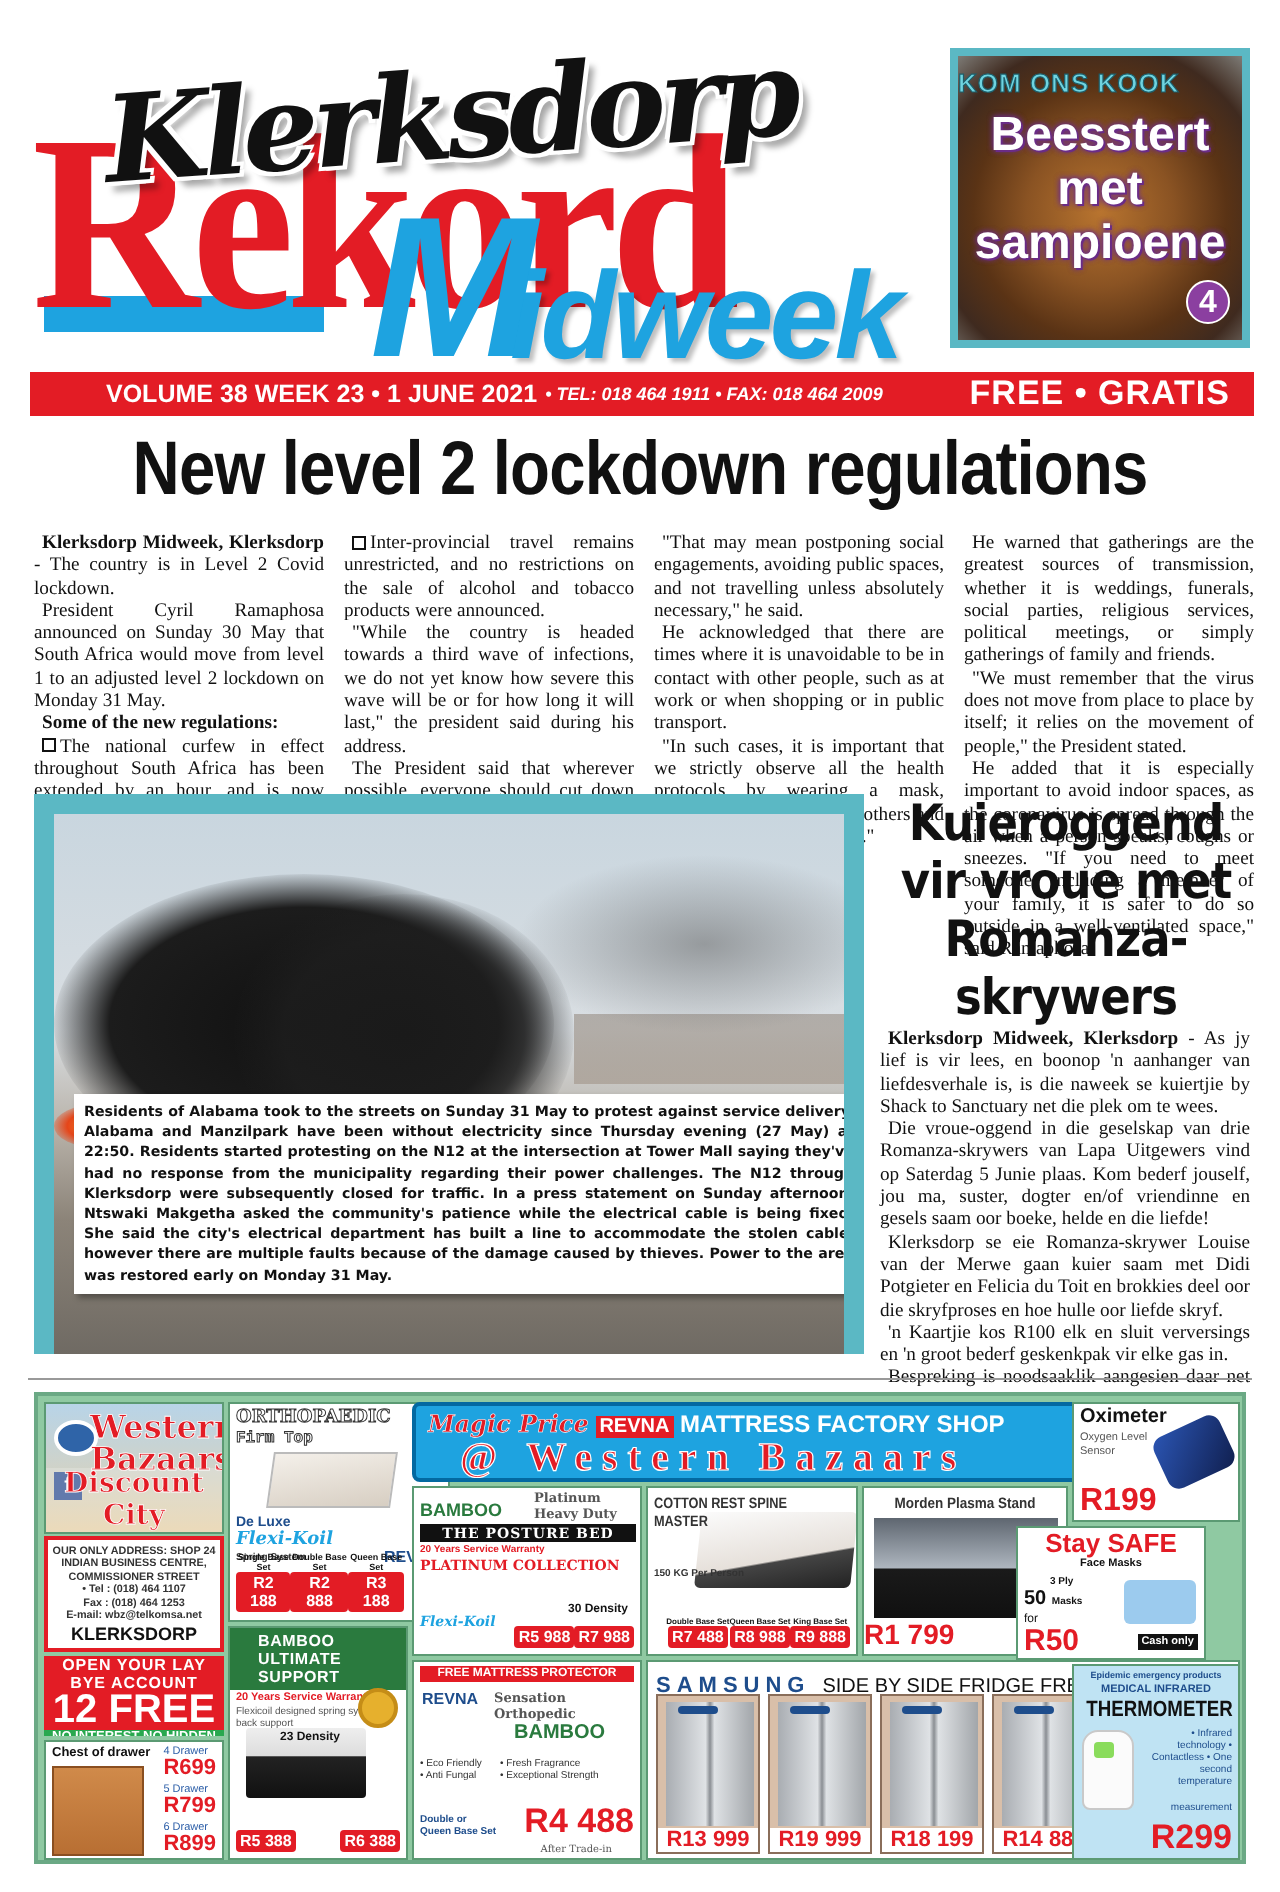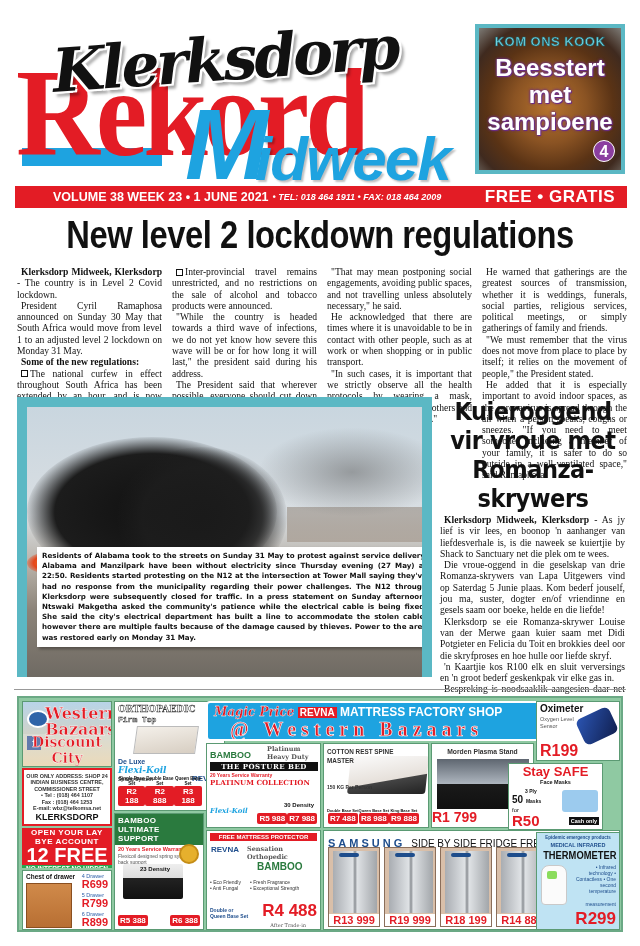--- a/index.html
+++ b/index.html
@@ -10,21 +10,21 @@
 
 #mast{left:10px;top:28px;width:455px;height:155px}
 .rec-word{position:absolute;left:6px;top:22px;font-family:"Liberation Serif",serif;font-weight:bold;font-size:116px;line-height:1;color:#e31c25;letter-spacing:-4px;transform:scaleY(1.08);transform-origin:left top}
 .kd-word{position:absolute;left:42px;top:-4px;font-family:"DejaVu Serif",serif;font-style:italic;font-weight:bold;font-size:60px;color:#111;letter-spacing:-3px;text-shadow:2px 2px 0 #fff,-2px -2px 0 #fff,2px -2px 0 #fff,-2px 2px 0 #fff,4px 5px 3px rgba(0,0,0,.35);transform:rotate(-4deg)}
 .mid-word{position:absolute;left:168px;top:90px;font-family:"Liberation Sans",sans-serif;font-style:italic;font-weight:bold;font-size:62px;color:#1ea3e0;letter-spacing:-2px;line-height:1;text-shadow:2px 2px 2px rgba(0,0,0,.25)}
 .mid-bar{position:absolute;left:12px;top:120px;width:140px;height:18px;background:#1ea3e0}
 .mid-bigM{position:absolute;left:175px;top:66px;font-family:"Liberation Sans",sans-serif;font-style:italic;font-weight:bold;font-size:100px;color:#1ea3e0;line-height:1}
 
 
 #teaser{left:475px;top:24px;width:150px;height:150px;border:4px solid #5bb8c4;background:radial-gradient(circle at 50% 55%,#b8742f 0%,#8a5323 35%,#5a3315 60%,#3f2a1f 80%,#7d7b76 100%);overflow:hidden}
-#teaser .kicker{position:absolute;top:6px;width:100%;text-align:center;font-family:"Liberation Sans",sans-serif;font-weight:bold;font-size:13px;color:#6fd4e0;-webkit-text-stroke:.6px #1d5e6a;letter-spacing:.5px}
+#teaser .kicker{position:absolute;top:6px;width:100%;font-family:"Liberation Sans",sans-serif;font-weight:bold;font-size:13px;color:#6fd4e0;-webkit-text-stroke:.6px #1d5e6a;letter-spacing:.5px}
 #teaser .head{position:absolute;top:26px;width:100%;text-align:center;font-family:"Liberation Sans",sans-serif;font-weight:bold;font-size:24px;line-height:27px;color:#fff;text-shadow:0 0 3px #6b2d87,0 0 3px #6b2d87,1px 1px 0 #6b2d87}
 #teaser .num{position:absolute;right:6px;bottom:8px;width:22px;height:22px;border-radius:50%;background:#8b3fa0;color:#fff;font-family:"Liberation Sans",sans-serif;font-weight:bold;font-size:16px;text-align:center;line-height:22px;border:1.5px solid #fff}
 
 
 #redbar{left:15px;top:186px;width:612px;height:22px;background:#e31c25;color:#fff;font-family:"Liberation Sans",sans-serif;font-weight:bold;display:flex;align-items:center;padding-left:38px}
 #redbar .vol{font-size:12.5px}
 #redbar .tel{font-size:9px;font-style:italic}
 #redbar .free{position:absolute;right:12px;font-size:17px;letter-spacing:.5px}
 
 
@@ -82,49 +82,49 @@
 #ortho .t1{position:absolute;left:3px;top:2px;font-family:"DejaVu Serif",serif;font-weight:bold;font-size:9px;color:#fff;-webkit-text-stroke:.5px #333}
 #ortho .t2{position:absolute;left:3px;top:13px;font-family:Liberation Mono, monospace;font-weight:bold;font-size:8px;color:#fff;-webkit-text-stroke:.5px #333}
 #ortho .bed{position:absolute;left:20px;top:24px;width:62px;height:28px;background:linear-gradient(170deg,#f4f0ea,#d7cec2);transform:skewX(-8deg);border:1px solid #bbb}
 #ortho .dl{position:absolute;left:3px;top:56px;font-size:7px;font-weight:bold;color:#1e4d8c;line-height:8px}
 #ortho .dl .fk{color:#1ea3e0;font-family:"DejaVu Serif",serif;font-style:italic;font-size:9px}
 #ortho .rv{position:absolute;right:4px;top:72px;font-size:8px;font-weight:bold;color:#1e4d8c}
 #ortho .sets{position:absolute;left:3px;bottom:4px;width:84px;display:flex;justify-content:space-between;font-size:4.5px;font-weight:bold;text-align:center}
 
 
 #bamu{left:95px;top:115px;width:90px;height:117px}
-#bamu .bar{background:#2a7a3e;color:#fff;font-weight:bold;font-size:8px;padding:2px 3px;letter-spacing:.3px}
+#bamu .bar{background:#2a7a3e;color:#fff;font-weight:bold;font-size:8px;padding:2px 14px;letter-spacing:.3px}
 #bamu .w{font-size:5.5px;color:#e31c25;font-weight:bold;padding:1px 3px}
 #bamu .d{font-size:5px;color:#555;padding:0 3px;line-height:6px}
 #bamu .bed{position:absolute;left:8px;top:50px;width:60px;height:35px;background:linear-gradient(180deg,#eee 0%,#ddd 40%,#222 41%,#111 100%);border-radius:2px}
 #bamu .badge{position:absolute;right:4px;top:30px;width:20px;height:20px;border-radius:50%;background:#e6b02d;border:2px solid #c58d17}
 #bamu .prices{position:absolute;left:3px;bottom:3px;right:3px;display:flex;justify-content:space-between}
 
 
-#banner{left:187px;top:3px;width:380px;height:40px;background:#1ea3e0;border:2px solid #ffffff;border-radius:4px}
+#banner{left:187px;top:3px;width:380px;height:40px;background:#1ea3e0;border:2px solid #0369a1;border-radius:4px}
 #banner .l1{position:absolute;left:6px;top:2px;font-weight:bold;font-size:12px;color:#fff;white-space:nowrap}
 #banner .l1 .mp{font-family:"DejaVu Serif",serif;font-style:italic;color:#e31c25;-webkit-text-stroke:.3px #fff}
 #banner .l1 .rv{background:#e31c25;color:#fff;padding:0 2px;font-size:10px}
 #banner .l2{position:absolute;left:22px;top:15px;font-family:Liberation Serif, serif;font-weight:bold;font-size:20px;color:#e31c25;-webkit-text-stroke:.6px #fff;letter-spacing:5px;white-space:nowrap}
 
 #bamp{left:187px;top:45px;width:115px;height:85px}
 #bamp .brand{position:absolute;left:3px;top:6px;font-weight:bold;font-size:9px;color:#2a7a3e}
 #bamp .pl{position:absolute;left:60px;top:2px;font-family:"DejaVu Serif",serif;font-size:6.5px;line-height:7.5px;font-weight:bold;color:#555}
 #bamp .pb{position:absolute;left:3px;top:18px;width:108px;background:#111;color:#fff;font-family:"DejaVu Serif",serif;font-size:7px;font-weight:bold;text-align:center;letter-spacing:.5px}
 #bamp .w{position:absolute;left:3px;top:28px;font-size:5px;color:#e31c25;font-weight:bold}
 #bamp .pc{position:absolute;left:3px;top:35px;font-family:"DejaVu Serif",serif;font-size:7px;line-height:8px;font-weight:bold;color:#e31c25}
 #bamp .den{position:absolute;right:6px;top:58px;font-size:6px;font-weight:bold}
 #bamp .fk{position:absolute;left:3px;top:62px;font-family:"DejaVu Serif",serif;font-style:italic;font-size:7px;color:#1ea3e0;font-weight:bold}
 #bamp .prices{position:absolute;left:38px;bottom:3px;right:3px;display:flex;justify-content:flex-end}
 
 #cotton{left:304px;top:45px;width:106px;height:85px}
 #cotton .t{position:absolute;left:3px;top:3px;font-size:7.5px;font-weight:bold;line-height:9px;color:#333;transform:scaleX(.85);transform-origin:left}
 #cotton .bed{position:absolute;left:25px;top:12px;width:78px;height:38px;background:linear-gradient(170deg,#fbfbfb,#e6e0da 60%,#444 62%,#222 100%);border-radius:3px;transform:skewX(-6deg)}
 #cotton .kg{position:absolute;left:3px;top:40px;font-size:5px;font-weight:bold;color:#333}
-#cotton .prices{position:absolute;left:3px;bottom:3px;right:3px;display:flex;justify-content:flex-start;font-size:4px;font-weight:bold;text-align:center}
+#cotton .prices{position:absolute;left:3px;bottom:3px;right:3px;display:flex;justify-content:flex-end;font-size:4px;font-weight:bold;text-align:center}
 
 #plasma{left:412px;top:45px;width:103px;height:85px}
 #plasma .t{position:absolute;width:100%;top:3px;text-align:center;font-size:7.5px;font-weight:bold;color:#333;transform:scaleX(.9)}
 #plasma .img{position:absolute;left:5px;top:15px;width:92px;height:50px;background:linear-gradient(180deg,#5e6670,#aeb6bf 50%,#1a1a1a 51%,#101010)}
 #plasma .p{position:absolute;width:100%;bottom:2px;text-align:left;font-size:14px}
 
 #oxi{left:517px;top:3px;width:84px;height:60px}
 #oxi .t{position:absolute;left:3px;top:1px;font-size:10px;font-weight:bold}
 #oxi .d{position:absolute;left:3px;top:14px;font-size:5.5px;line-height:6.5px;color:#555}
 #oxi .dev{position:absolute;right:4px;top:10px;width:36px;height:28px;background:linear-gradient(135deg,#2b55b3,#101f4f);border-radius:6px;transform:rotate(-25deg)}

